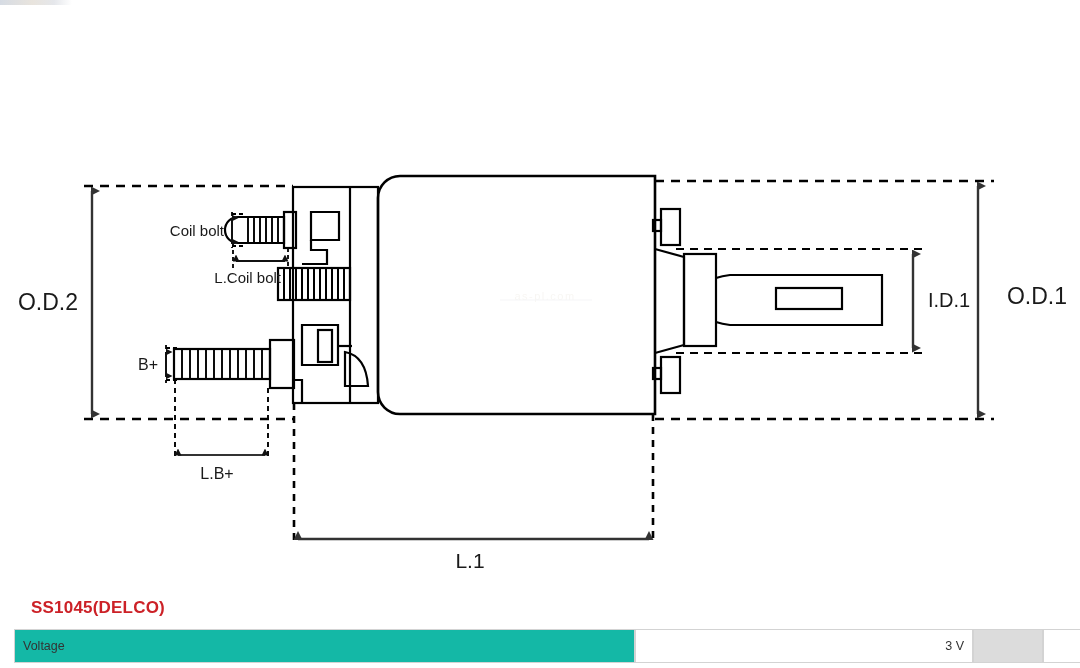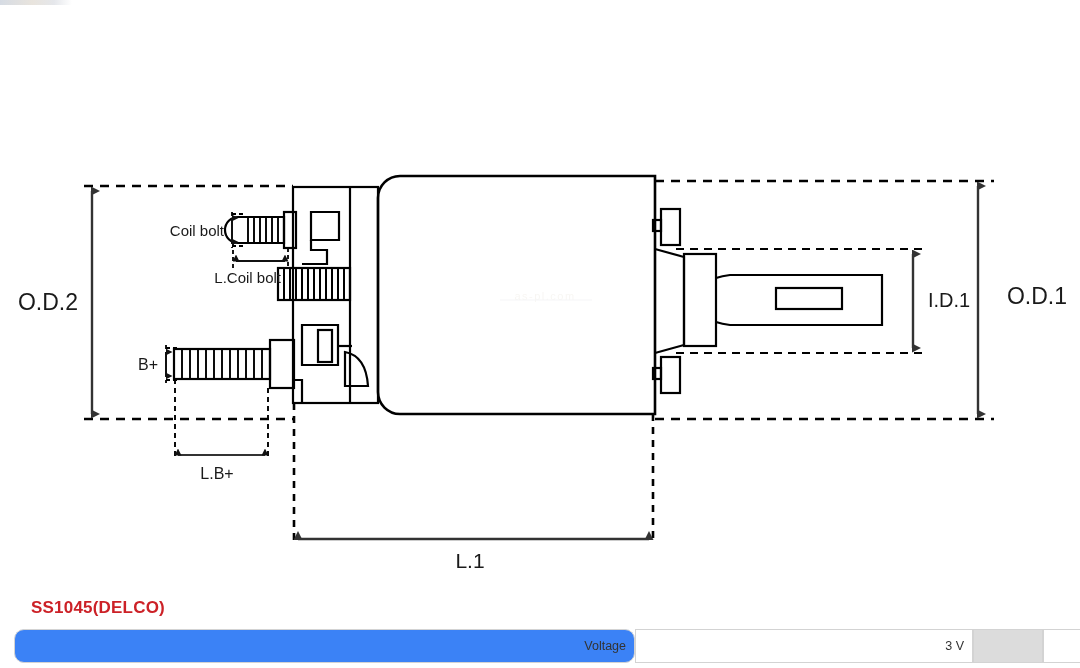--- a/index.html
+++ b/index.html
@@ -78,23 +78,21 @@
   #spec-table td {
     height: 32px;
     padding: 0 8px;
     border: 1px solid #d3d3d3;
     vertical-align: middle;
     color: #333333;
     overflow: hidden;
     white-space: nowrap;
   }
   td.cell-label {
-    background: #3b82f6;
-    text-align: right;
-    border-radius: 10px;
+    background: #14b8a6;
   }
   td.cell-value {
     background: #ffffff;
     text-align: right;
   }
   td.cell-pad-gray {
     background: #dcdcdc;
   }
   td.cell-pad-white {
     background: #ffffff;

